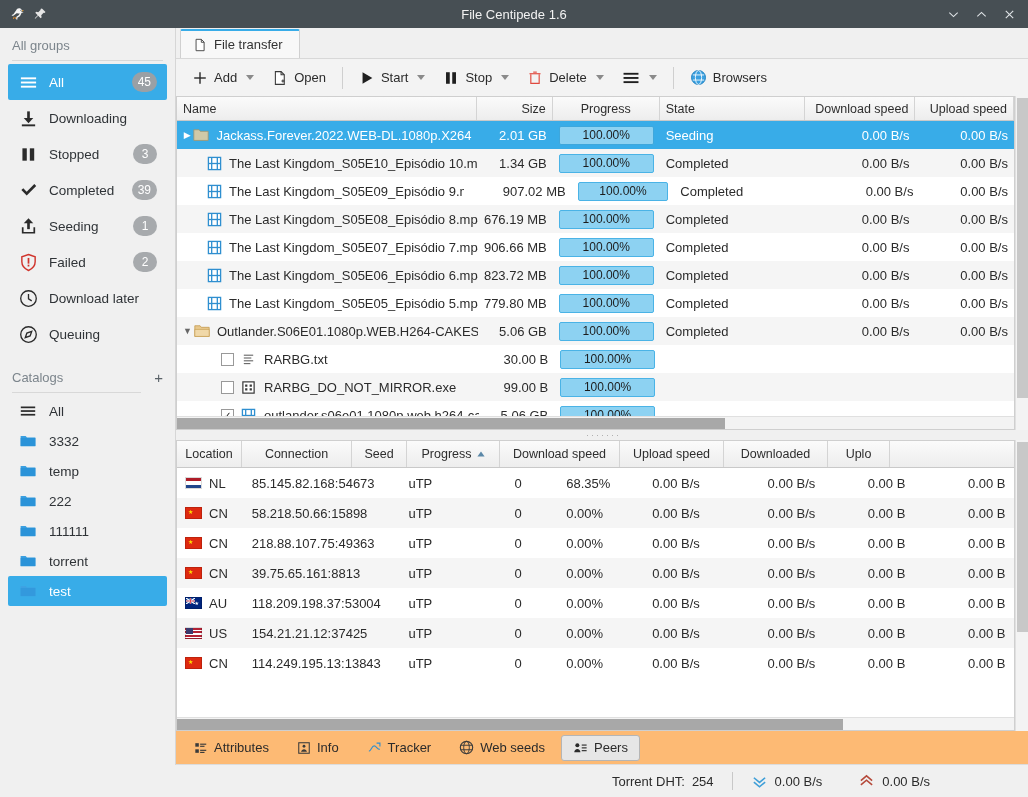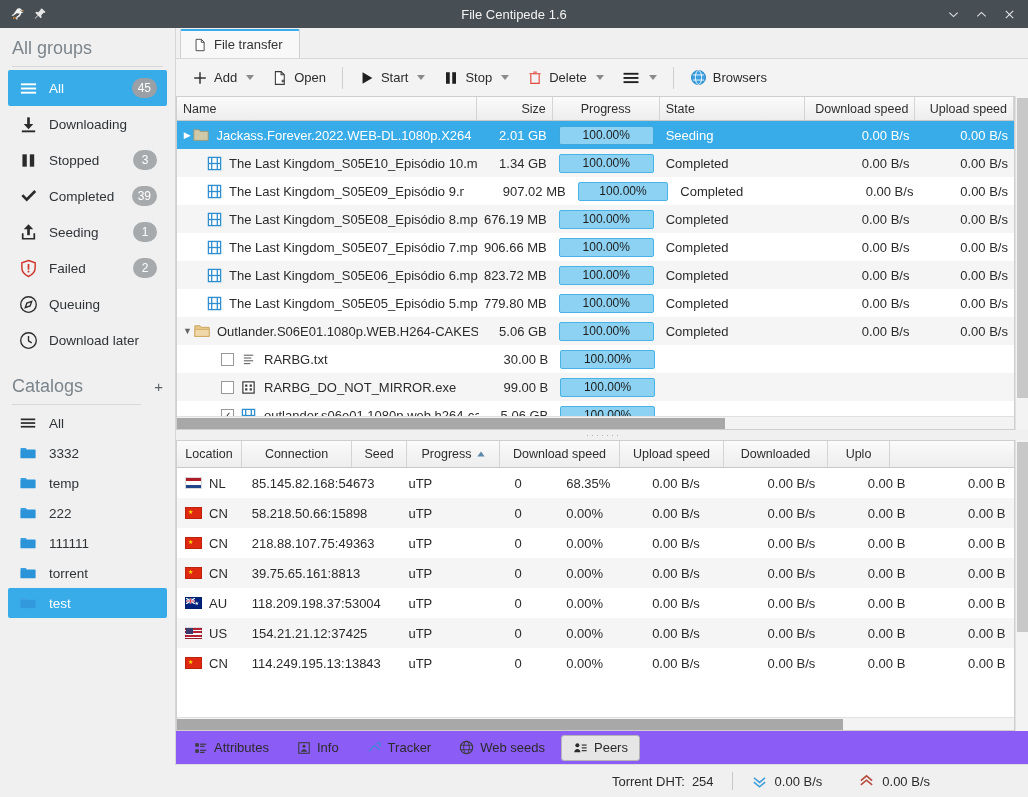--- a/index.html
+++ b/index.html
@@ -46,21 +46,21 @@
   
   .sidebar {
     width: 176px; flex: 0 0 176px; background: #f0f0f0;
     display: flex; flex-direction: column; padding-top: 2px;
     border-right: 1px solid #d6d6d6;
     overflow: hidden;
   }
   .section-head {
     display: flex; align-items: center; padding: 8px 12px 2px 12px; position: relative;
   }
-  .section-head .lbl { color: #7c858c; font-size: 18px; }
+  .section-head .lbl { color: #7c858c; font-size: 13px; }
   .section-head .plus { margin-left: auto; color: #5a6268; font-size: 15px; cursor: pointer; line-height: 1; }
   .section-rule { height: 1px; background: #d8d8d8; margin: 5px 12px 3px 12px; }
 
   .navlist { display: flex; flex-direction: column; }
   .navitem {
     height: 36px; display: flex; align-items: center; gap: 11px;
     margin: 0 8px; padding: 0 10px; border-radius: 2px; cursor: pointer;
     color: #2f3337; font-size: 13.5px;
   }
   .navitem.active { background: #38ace8; color: #ffffff; }
@@ -144,21 +144,21 @@
   .vthumb { position: absolute; left: 1px; width: 11px; background: #c8c8c8; }
 
   .splitter { height: 10px; flex: 0 0 10px; display: flex; align-items: center; justify-content: center;
               background: #f0f0f0; cursor: row-resize; }
   .splitter .dots { width: 34px; height: 3px; background: transparent;
                     background-image: radial-gradient(circle, #b0b0b0 1px, transparent 1px);
                     background-size: 5px 3px; }
 
   
   .bottomtabs { height: 34px; flex: 0 0 34px; display: flex; align-items: center; gap: 4px;
-                padding: 0 6px; background: #8b5cf6; border-bottom: 1px solid #dcdcdc; }
+                padding: 0 6px; background: #fdba74; border-bottom: 1px solid #dcdcdc; }
   .btab { height: 26px; display: flex; align-items: center; gap: 6px; padding: 0 11px;
           font-size: 13px; color: #2b2b2b; border-radius: 3px; cursor: pointer; border: 1px solid transparent; }
   .btab.active { background: #e6e6e6; border-color: #b5b5b5; }
 
   
   .statusbar { height: 32px; flex: 0 0 32px; background: #f0f0f0; display: flex; align-items: center;
                justify-content: flex-end; gap: 0; padding-right: 80px; font-size: 13px; color: #2b2b2b; }
   .st-item { display: flex; align-items: center; gap: 7px; padding: 0 18px; }
   .st-sep { width: 1px; height: 18px; background: #c8c8c8; }
 
@@ -292,34 +292,34 @@
             </svg>
           </span>
           <span class="txt">Failed</span>
           <span class="badge">2</span>
         </div>
 
         <div class="navitem">
           <span class="ico">
             <svg width="19" height="19" viewBox="0 0 20 20">
               <circle cx="10" cy="10" r="8.2" fill="none" stroke="#2b2b2b" stroke-width="1.4"></circle>
+              <path d="M10 5.2v5.1l3.4 2.2" fill="none" stroke="#2b2b2b" stroke-width="1.4"></path>
+            </svg>
+          </span>
+          <span class="txt">Download later</span>
+        </div>
+
+        <div class="navitem">
+          <span class="ico">
+            <svg width="19" height="19" viewBox="0 0 20 20">
+              <circle cx="10" cy="10" r="8.2" fill="none" stroke="#2b2b2b" stroke-width="1.4"></circle>
               <path d="M13.4 6.6L8.3 8.5 6.6 13.4l5.1-1.9z" fill="none" stroke="#2b2b2b" stroke-width="1.4"></path>
             </svg>
           </span>
           <span class="txt">Queuing</span>
-        </div>
-
-        <div class="navitem">
-          <span class="ico">
-            <svg width="19" height="19" viewBox="0 0 20 20">
-              <circle cx="10" cy="10" r="8.2" fill="none" stroke="#2b2b2b" stroke-width="1.4"></circle>
-              <path d="M10 5.2v5.1l3.4 2.2" fill="none" stroke="#2b2b2b" stroke-width="1.4"></path>
-            </svg>
-          </span>
-          <span class="txt">Download later</span>
         </div>
       </div>
 
       <div class="section-head" style="padding-top:18px;">
         <span class="lbl">Catalogs</span>
         <span class="plus">+</span>
       </div>
       <div class="section-rule" style="margin-right:34px;"></div>
 
       <div class="navlist cat-list">

